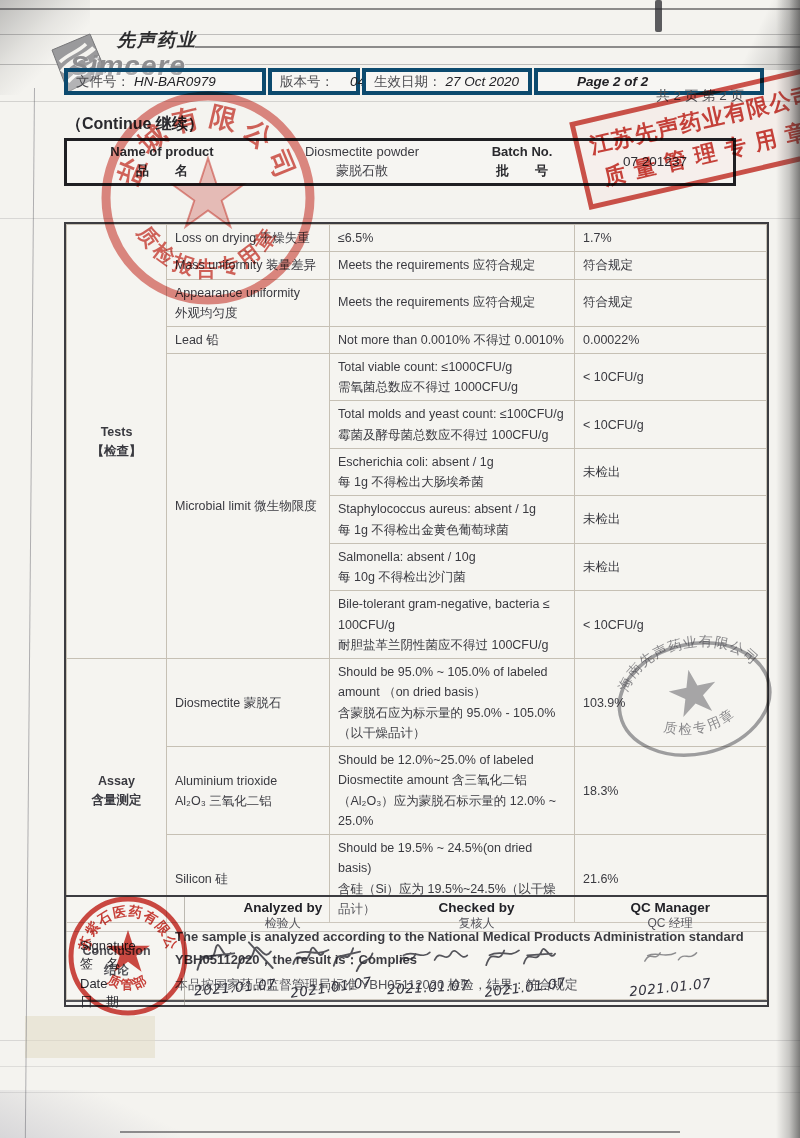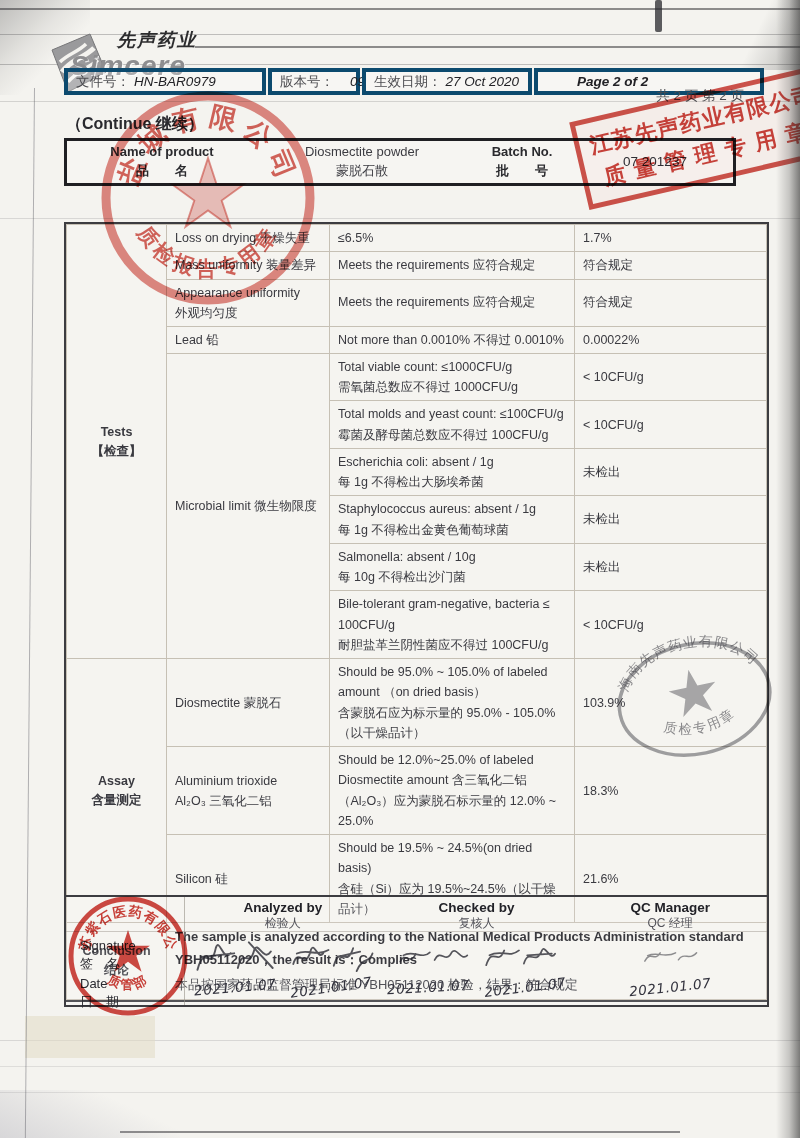--- a/index.html
+++ b/index.html
@@ -111,21 +111,21 @@
   </svg>
   <div class="logo-cn">先声药业</div>
   <div class="logo-en">Simcere</div>
 
   <div class="docrow" style="left:64px;width:202px;">
     <span class="lbl">文件号：</span>
     <span class="val">HN-BAR0979</span>
   </div>
   <div class="docrow" style="left:268px;width:92px;gap:12px;">
     <span class="lbl">版本号：</span>
-    <span class="val">09</span>
+    <span class="val">04</span>
   </div>
   <div class="docrow" style="left:362px;width:170px;">
     <span class="lbl">生效日期：</span>
     <span class="val">27 Oct 2020</span>
   </div>
   <div class="docrow" style="left:534px;width:230px;padding-left:39px;">
     <span class="val bold">Page 2 of 2</span>
     <span class="lbl" style="margin-left:8px;margin-top:28px;">共 2 页  第 2 页</span>
   </div>
 

